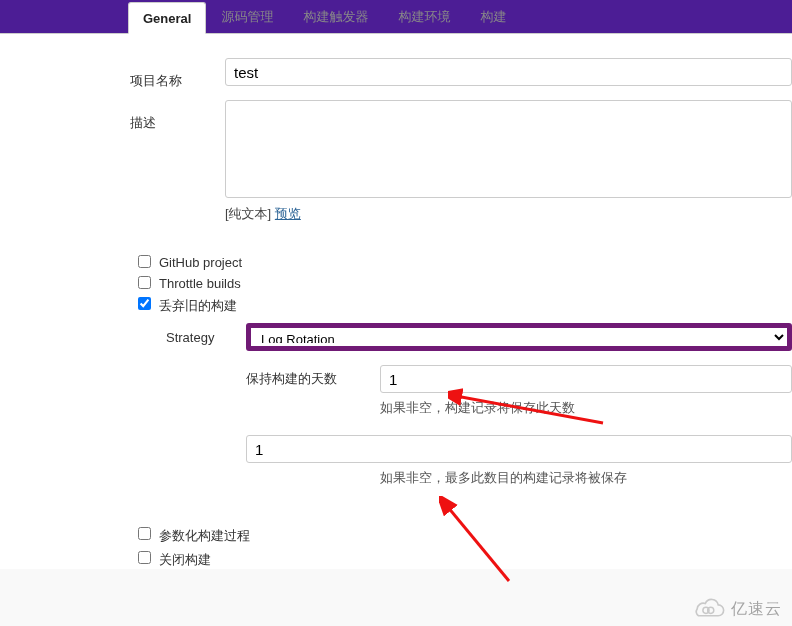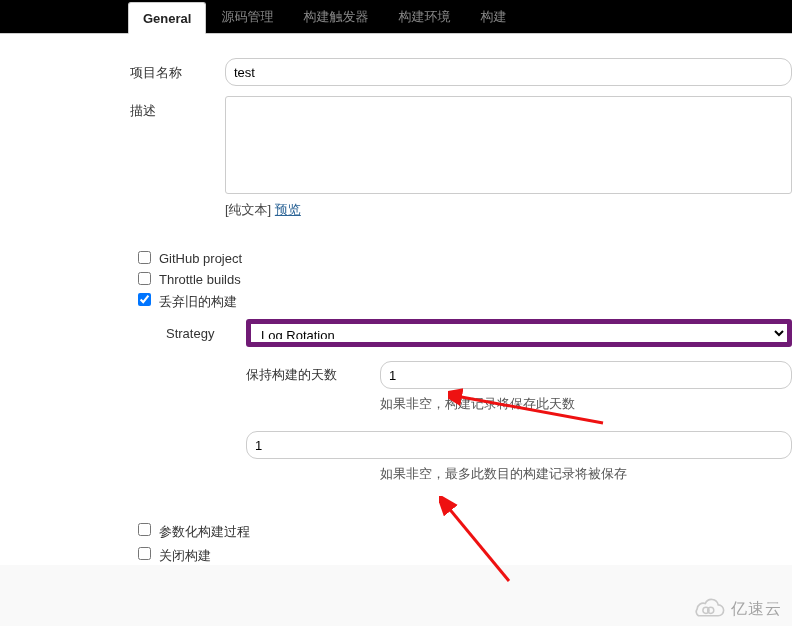--- a/index.html
+++ b/index.html
@@ -1,33 +1,33 @@
 <!DOCTYPE html>
 <html><head>
 <meta charset="utf-8">
 <style>
   * { box-sizing: border-box; margin: 0; padding: 0; font-family: Arial, "Microsoft YaHei", sans-serif; font-size: 13px; }
   body { background: #f9f9f9; width: 792px; height: 626px; overflow: hidden; position: relative; }
 
   .page { position: relative; width: 100%; height: 100%; }
 
   
-  .tabs { display: flex; align-items: flex-end; background: #000000; border-bottom: 1px solid #ccc; padding-left: 128px; height: 34px; position: relative; }
+  .tabs { display: flex; align-items: flex-end; background: #4c1d95; border-bottom: 1px solid #ccc; padding-left: 128px; height: 34px; position: relative; }
   .tabs::before { content:""; position:absolute; left:0; right:0; top:0; bottom:0; background:#f0f0f0; z-index:-1;}
   .tab { padding: 8px 14px 7px; color: #888; cursor: pointer; border: 1px solid transparent; border-bottom: none; }
   .tab.active { color: #222; background: #fff; border: 1px solid #ccc; border-bottom: 1px solid #fff; border-radius: 3px 3px 0 0; position: relative; top: 1px; font-weight: bold; }
 
   
   .content { background: #fff; padding: 24px 0 0 130px; min-height: 500px; }
 
   .row { display: flex; align-items: flex-start; margin-bottom: 10px; }
-  .row-label { width: 95px; padding-top: 6px; color: #333; }
+  .row-label { width: 95px; padding-top: 6px; color: #333; margin-top: 8px; }
   .row-field { flex: 1; }
 
-  input[type=text] { width: 100%; height: 28px; padding: 4px 8px; border: 1px solid #ccc; border-radius: 11px; font-size: 13px; }
+  input[type=text] { width: 100%; height: 28px; padding: 4px 8px; border: 1px solid #ccc; border-radius: 3px; font-size: 15px; }
   textarea { width: 100%; height: 98px; padding: 6px; border: 1px solid #ccc; border-radius: 3px; resize: none; font-size: 13px; }
 
   .desc-footer { margin-top: 4px; color: #444; }
   .desc-footer a { color: #2c6496; text-decoration: underline; cursor: pointer; }
 
   .chk-row { display: flex; align-items: flex-start; margin: 6px 0 6px 8px; }
   .chk-row input[type=checkbox] { margin-right: 8px; width: 13px; height: 13px; }
   .chk-row label { color: #333; cursor: pointer; }
 
   .strategy-row { display: flex; align-items: center; margin: 8px 0 14px 36px; }

